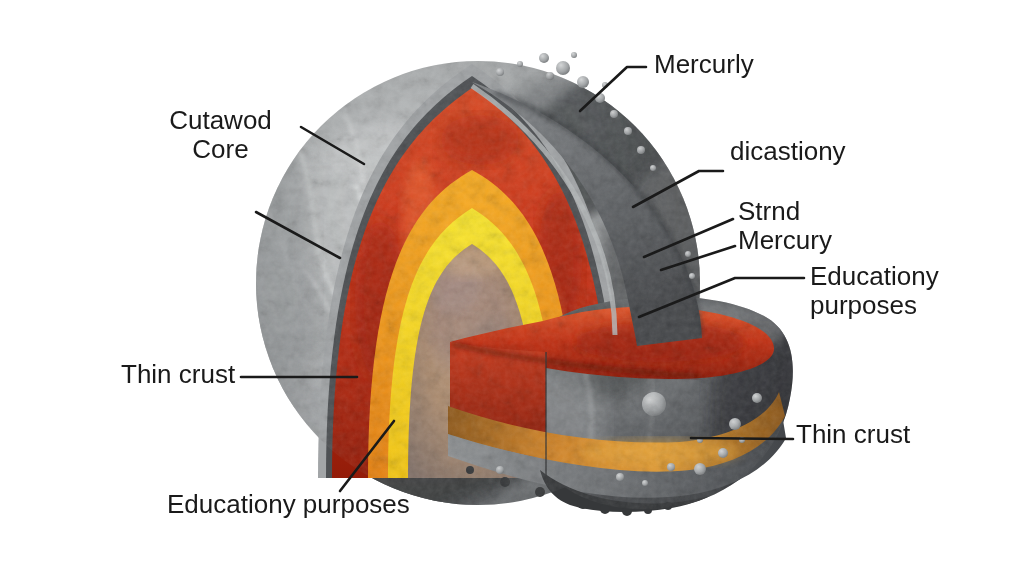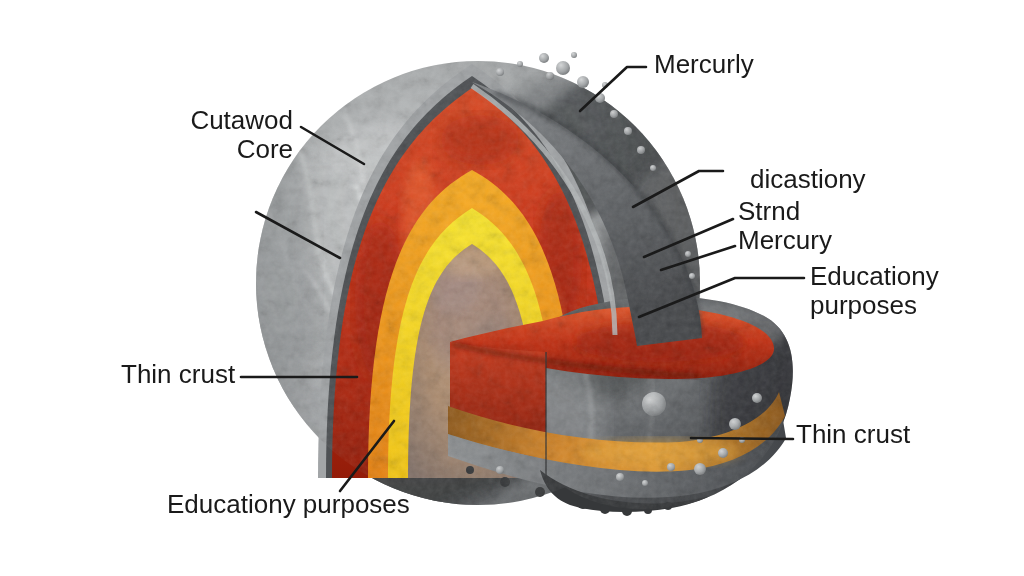--- a/index.html
+++ b/index.html
@@ -274,29 +274,29 @@
     <polyline points="723,171 699,171 633,207"></polyline>
     <polyline points="733,219 644,257"></polyline>
     <polyline points="735,246 661,270"></polyline>
     <polyline points="804,278 735,278 639,317"></polyline>
     <polyline points="793,439 691,438"></polyline>
   </g>
 </svg>
 
 <div class="lbl" style="left:654px;top:50px;">Mercurly</div>
 
-<div class="lbl" style="left:148px;top:106px;width:145px;text-align:right;">Cutawod
+<div class="lbl" style="left:148px;top:106px;width:145px;text-align:center;">Cutawod
 Core</div>
 
 
 <div class="lbl" style="left:121px;top:360px;">Thin crust</div>
 
 <div class="lbl" style="left:167px;top:490px;">Educationy purposes</div>
 
-<div class="lbl" style="left:730px;top:165px;margin-left:20px;">dicastiony</div>
+<div class="lbl" style="left:730px;top:137px;">dicastiony</div>
 
 <div class="lbl" style="left:738px;top:197px;">Strnd
 Mercury</div>
 
 <div class="lbl" style="left:810px;top:262px;">Educationy
 purposes</div>
 
 <div class="lbl" style="left:796px;top:420px;">Thin crust</div>
 
 </div>

